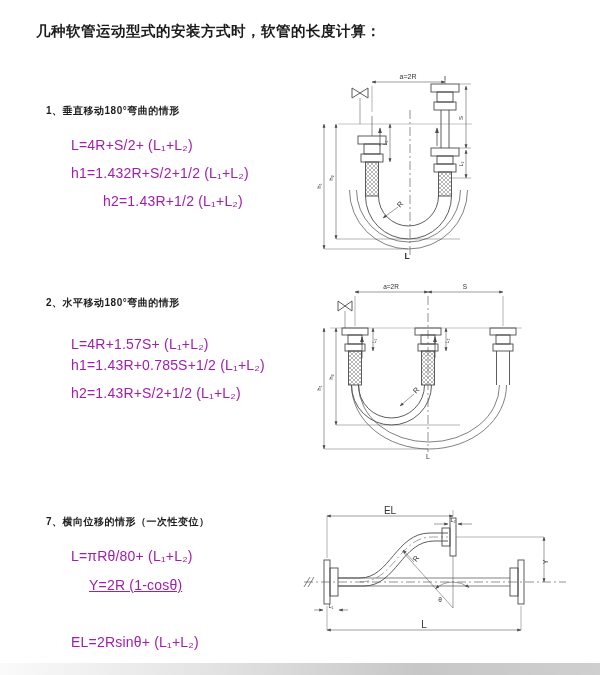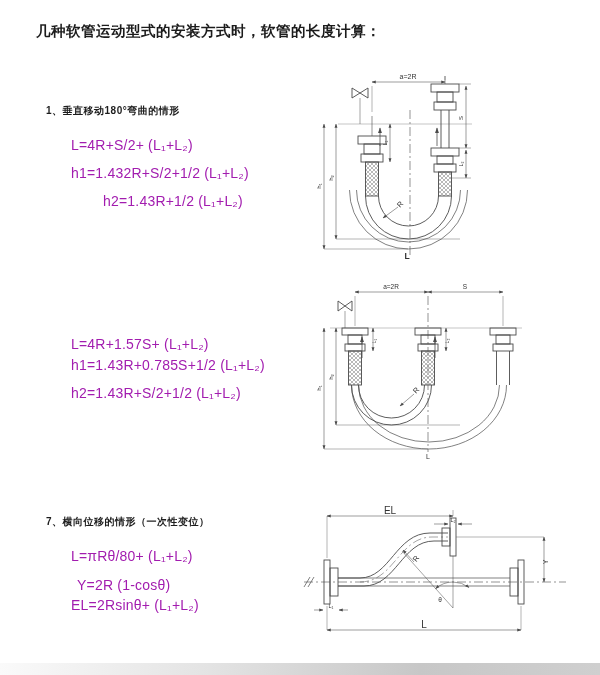--- a/index.html
+++ b/index.html
@@ -5,21 +5,21 @@
   html,body{margin:0;padding:0;background:#ffffff;}
   .page{
     position:relative;width:600px;height:675px;background:#ffffff;overflow:hidden;
     font-family:"Liberation Sans","DejaVu Sans",sans-serif;color:#1c1c1c;
   }
   .title{position:absolute;left:36px;top:22px;font-size:14.5px;font-weight:bold;letter-spacing:.5px;}
   .sec-heading{position:absolute;font-size:10px;font-weight:bold;letter-spacing:.5px;}
   .formula{position:absolute;font-size:14px;letter-spacing:.2px;color:#a21caf;}
   .h1-s1{left:46px;top:104px;} .f-s1a{left:71px;top:137px;} .f-s1b{left:71px;top:165px;} .f-s1c{left:71px;top:193px;margin-left:32px;}
   .h1-s2{left:46px;top:296px;} .f-s2a{left:71px;top:336px;} .f-s2b{left:71px;top:357px;} .f-s2c{left:71px;top:385px;}
-  .h1-s3{left:46px;top:515px;} .f-s3a{left:71px;top:548px;} .f-s3b{left:77px;top:577px;} .f-s3c{left:71px;top:597px;text-align:center;}
+  .h1-s3{left:46px;top:515px;} .f-s3a{left:71px;top:548px;} .f-s3b{left:89px;top:577px;text-decoration:underline;} .f-s3c{left:71px;top:634px;text-align:center;}
   .diag{position:absolute;}
   .d1{left:310px;top:66px;width:290px;height:197px;}
   .d2{left:310px;top:280px;width:290px;height:182px;}
   .d3{left:298px;top:502px;width:300px;height:150px;}
   svg{display:block;}
   svg text{font-family:"Liberation Sans","DejaVu Sans",sans-serif;fill:#333;}
   .scan-edge{position:absolute;left:0;right:0;bottom:0;height:12px;
     background:linear-gradient(90deg,#fafafa 0%,#e3e3e3 35%,#c7c7c7 70%,#cfcfcf 100%);}
 </style>
 </head>
@@ -38,20 +38,21 @@
     </defs>
   </svg>
 
   <div class="title">几种软管运动型式的安装方式时，软管的长度计算：</div>
 
   <div class="sec-heading h1-s1">1、垂直移动180°弯曲的情形</div>
   <div class="formula f-s1a">L=4R+S/2+ (L₁+L₂)</div>
   <div class="formula f-s1b">h1=1.432R+S/2+1/2 (L₁+L₂)</div>
   <div class="formula f-s1c">h2=1.43R+1/2 (L₁+L₂)</div>
 
+  <div class="sec-heading h1-s2">2、水平移动180°弯曲的情形</div>
   <div class="formula f-s2a">L=4R+1.57S+ (L₁+L₂)</div>
   <div class="formula f-s2b">h1=1.43R+0.785S+1/2 (L₁+L₂)</div>
   <div class="formula f-s2c">h2=1.43R+S/2+1/2 (L₁+L₂)</div>
 
   <div class="sec-heading h1-s3">7、横向位移的情形（一次性变位）</div>
   <div class="formula f-s3a">L=πRθ/80+ (L₁+L₂)</div>
   <div class="formula f-s3b">Y=2R (1-cosθ)</div>
   <div class="formula f-s3c">EL=2Rsinθ+ (L₁+L₂)</div>
 
   <div class="diag d1">

